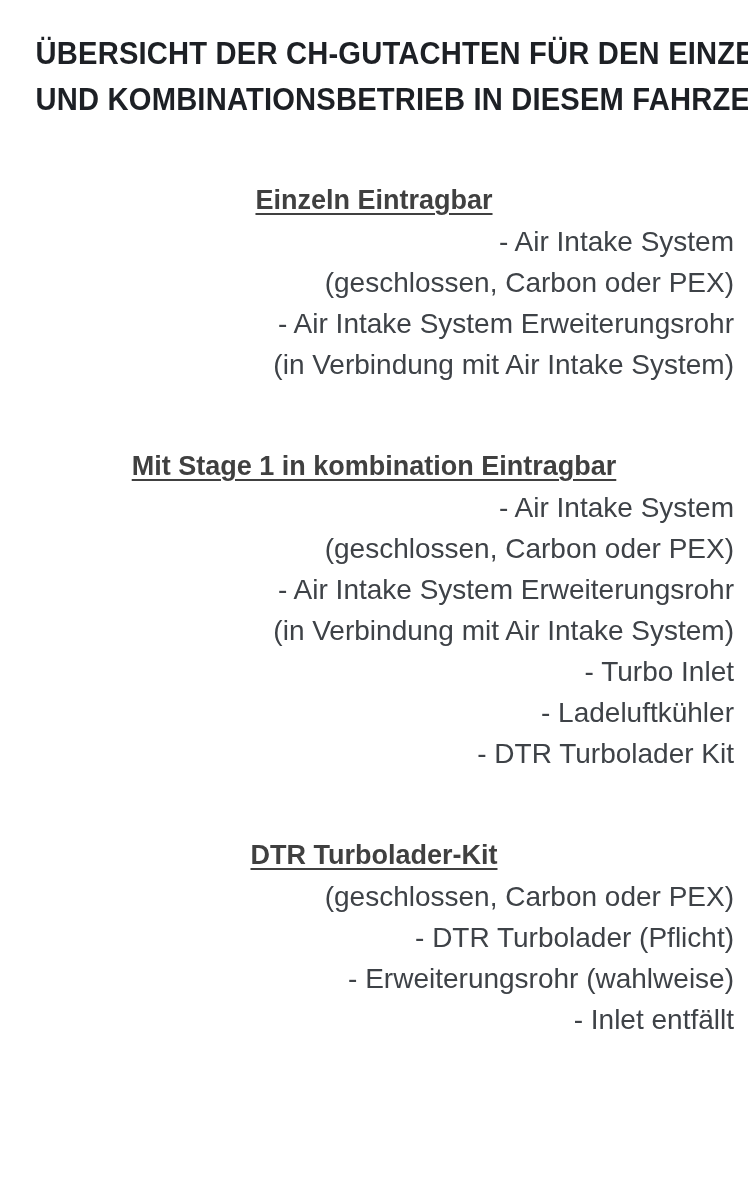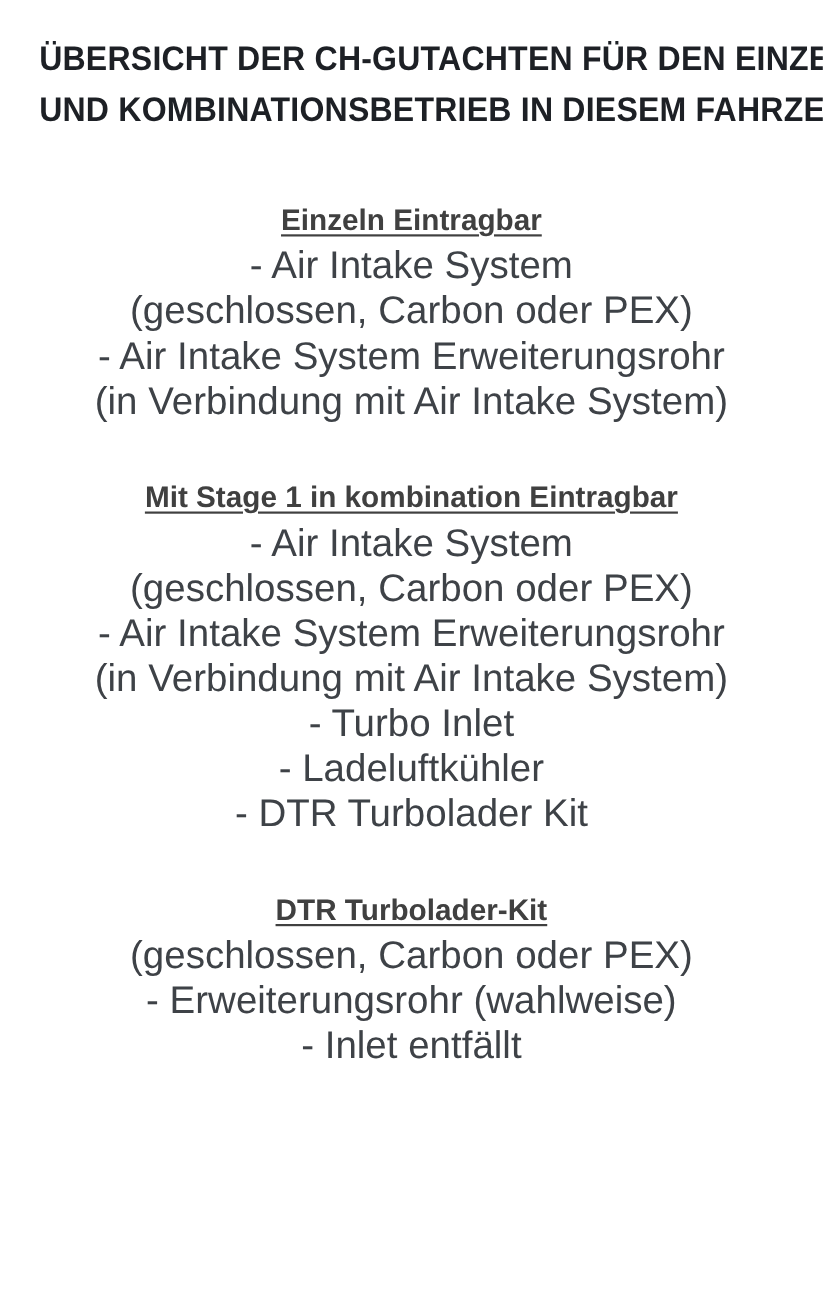--- a/index.html
+++ b/index.html
@@ -27,42 +27,43 @@
     line-height: 46px;
     letter-spacing: 0.2px;
   }
   .title-line {
     display: block;
     transform: scaleX(0.94);
     transform-origin: center;
     white-space: nowrap;
   }
   .section {
-    margin-top: 47px;
+    margin-top: 61px;
   }
   .section:first-of-type {
     margin-top: 57px;
   }
   .section-heading {
     display: inline-block;
     color: #404040;
     font-weight: 700;
     font-size: 27px;
     line-height: 41px;
     text-decoration: underline;
     text-decoration-thickness: 2px;
     text-underline-offset: 4px;
   }
   .section-lines {
     margin: 0;
   }
   .line {
-    font-size: 35px;
+    font-size: 28px;
     line-height: 41px;
     font-weight: 400;
+    text-align: right;
   }
 </style>
 </head>
 <body>
 
 <div class="page">
 
   <h1 class="title">
     <span class="title-line">ÜBERSICHT DER CH-GUTACHTEN FÜR DEN EINZEL-</span>
     <span class="title-line">UND KOMBINATIONSBETRIEB IN DIESEM FAHRZEUG.</span>
@@ -88,18 +89,19 @@
       <div class="line">- Turbo Inlet</div>
       <div class="line">- Ladeluftkühler</div>
       <div class="line">- DTR Turbolader Kit</div>
     </div>
   </div>
 
   <div class="section">
     <span class="section-heading">DTR Turbolader-Kit</span>
     <div class="section-lines">
       <div class="line">(geschlossen, Carbon oder PEX)</div>
+      <div class="line">- DTR Turbolader (Pflicht)</div>
       <div class="line">- Erweiterungsrohr (wahlweise)</div>
       <div class="line">- Inlet entfällt</div>
     </div>
   </div>
 
 </div>
 
 </body></html>

